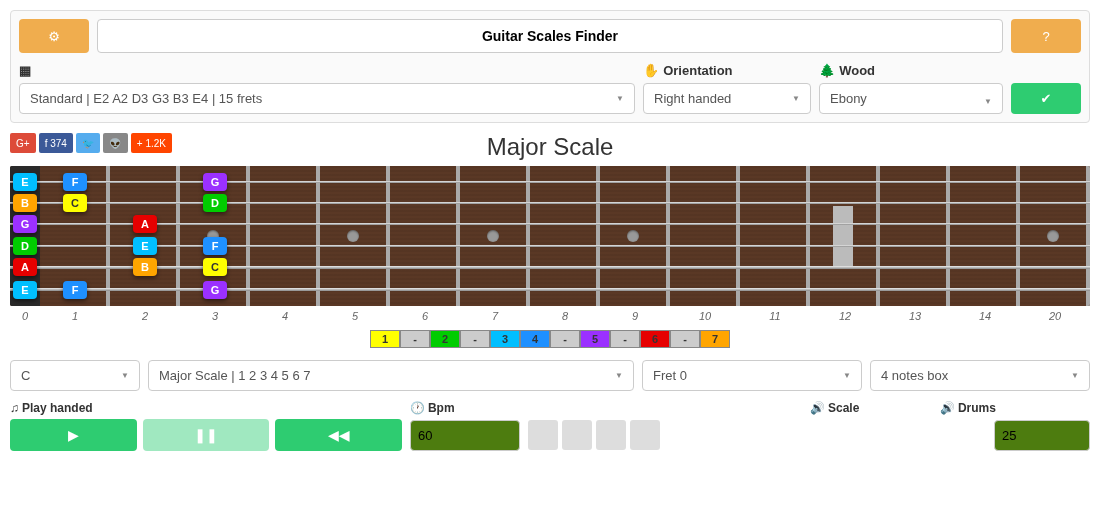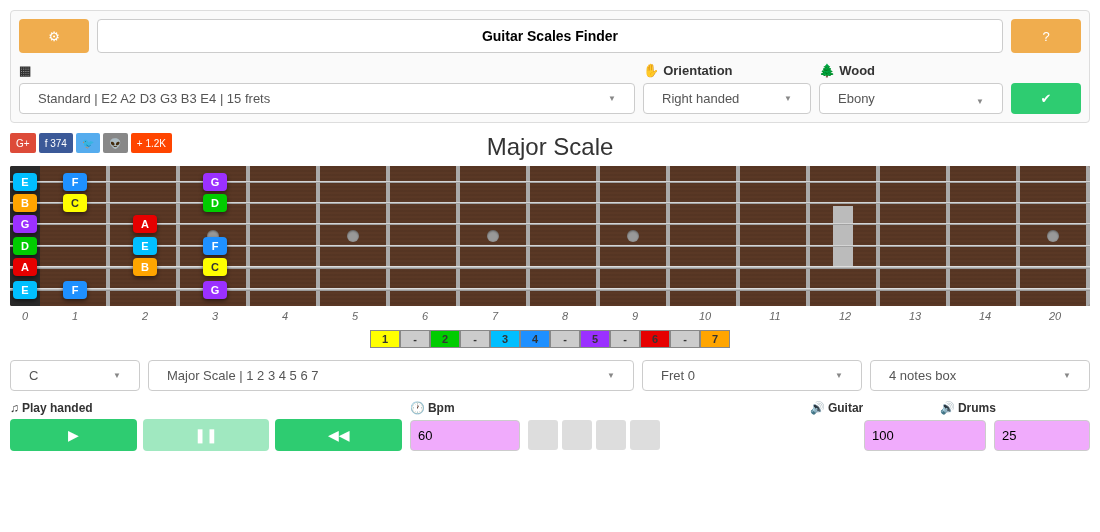--- a/index.html
+++ b/index.html
@@ -6,21 +6,21 @@
 body { background: #fff; padding: 10px; width: 1100px; }
 .panel { background: #fafafa; border: 1px solid #ddd; border-radius: 4px; padding: 8px; margin-bottom: 10px; }
 .row { display: flex; gap: 8px; align-items: stretch; }
 .btn { display: flex; align-items: center; justify-content: center; border-radius: 4px; cursor: pointer; border: none; font-size: 13px; }
 .btn-orange { background: #f0ad4e; color: #fff; }
 .btn-green { background: #2ecc71; color: #fff; }
 .btn-green-light { background: #a0e8c0; color: #fff; }
 .title-bar { flex: 1; background: #fff; border: 1px solid #ccc; border-radius: 4px; text-align: center; font-weight: bold; font-size: 14px; padding: 8px; }
 .label-row { display: flex; margin: 10px 0 5px; font-size: 13px; font-weight: bold; color: #333; }
 .label-row > div { display: flex; align-items: center; gap: 4px; }
-.select { background: #fff; border: 1px solid #ccc; border-radius: 4px; padding: 7px 18px; font-size: 13px; color: #555; display: flex; justify-content: space-between; align-items: center; cursor: pointer; }
+.select { background: #fff; border: 1px solid #ccc; border-radius: 4px; padding: 7px 10px; font-size: 13px; color: #555; display: flex; justify-content: space-between; align-items: center; cursor: pointer; }
 .caret { font-size: 8px; color: #888; }
 .social { display: flex; gap: 3px; margin-bottom: 5px; }
 .social-btn { height: 20px; padding: 0 6px; color: #fff; font-size: 10px; display: flex; align-items: center; border-radius: 2px; cursor: pointer; }
 .gplus { background: #dd4b39; }
 .fb { background: #3b5998; }
 .tw { background: #55acee; }
 .rd { background: #888; }
 .ax { background: #ff4500; }
 .scale-title { text-align: center; font-size: 24px; color: #333; margin: 5px 0; }
 .fretboard { background: linear-gradient(#5a3825, #4a2d1d); border-radius: 2px; position: relative; height: 140px; overflow: hidden; }
@@ -41,21 +41,21 @@
 .degree { width: 30px; height: 18px; border: 1px solid #888; font-size: 11px; font-weight: bold; display: flex; align-items: center; justify-content: center; color: #333; }
 .deg-sep { width: 30px; background: #ccc; }
 .c-E { background: #00bfff; } .c-B { background: #ffa500; } .c-G { background: #9b30ff; }
 .c-D { background: #00cc00; } .c-A { background: #e60000; } .c-F { background: #1e90ff; }
 .c-C { background: #ffff00; color: #333 !important; }
 .controls-row { display: flex; gap: 8px; margin-bottom: 10px; }
 .play-labels { display: flex; font-size: 12px; font-weight: bold; color: #333; margin-bottom: 4px; }
 .play-labels > div { display: flex; align-items: center; gap: 3px; }
 .play-row { display: flex; gap: 8px; align-items: center; }
 .play-btn { flex: 1; height: 32px; font-size: 14px; }
-.input-box { border: 1px solid #ccc; border-radius: 4px; padding: 7px; font-size: 13px; background: #f0abfc; }
+.input-box { border: 1px solid #ccc; border-radius: 4px; padding: 7px; font-size: 13px; background: #4d7c0f; }
 .vol-bars { display: flex; gap: 4px; }
 .vol-bar { width: 30px; height: 30px; background: #ddd; border-radius: 3px; }
 </style>
 </head>
 <body>
 
 <div class="panel">
   <div class="row">
     <button class="btn btn-orange" style="width:70px;height:34px;">
       <span>⚙</span>
@@ -235,21 +235,21 @@
       <span>♫</span>
       <span>Play handed</span>
     </div>
   <div style="width:260px;">
       <span>🕐</span>
       <span>Bpm</span>
     </div>
   <div style="width:140px;"></div>
   <div style="width:130px;">
       <span>🔊</span>
-      <span>Guitar</span>
+      <span>Scale</span>
     </div>
   <div style="flex:1;">
       <span>🔊</span>
       <span>Drums</span>
     </div>
 </div>
 <div class="play-row">
   <div style="display:flex;gap:6px;width:392px;">
     <button class="btn btn-green play-btn">
         <span>▶</span>
@@ -262,15 +262,14 @@
       </button>
   </div>
   <input class="input-box" style="width: 110px;" value="60">
   <div class="vol-bars">
     <div class="vol-bar"></div>
       <div class="vol-bar"></div>
       <div class="vol-bar"></div>
       <div class="vol-bar"></div>
   </div>
   <div style="flex:1;"></div>
-  <input class="input-box" style="width: 122px;" value="100">
   <input class="input-box" style="width: 96px;" value="25">
 </div>
 
 </body></html>

